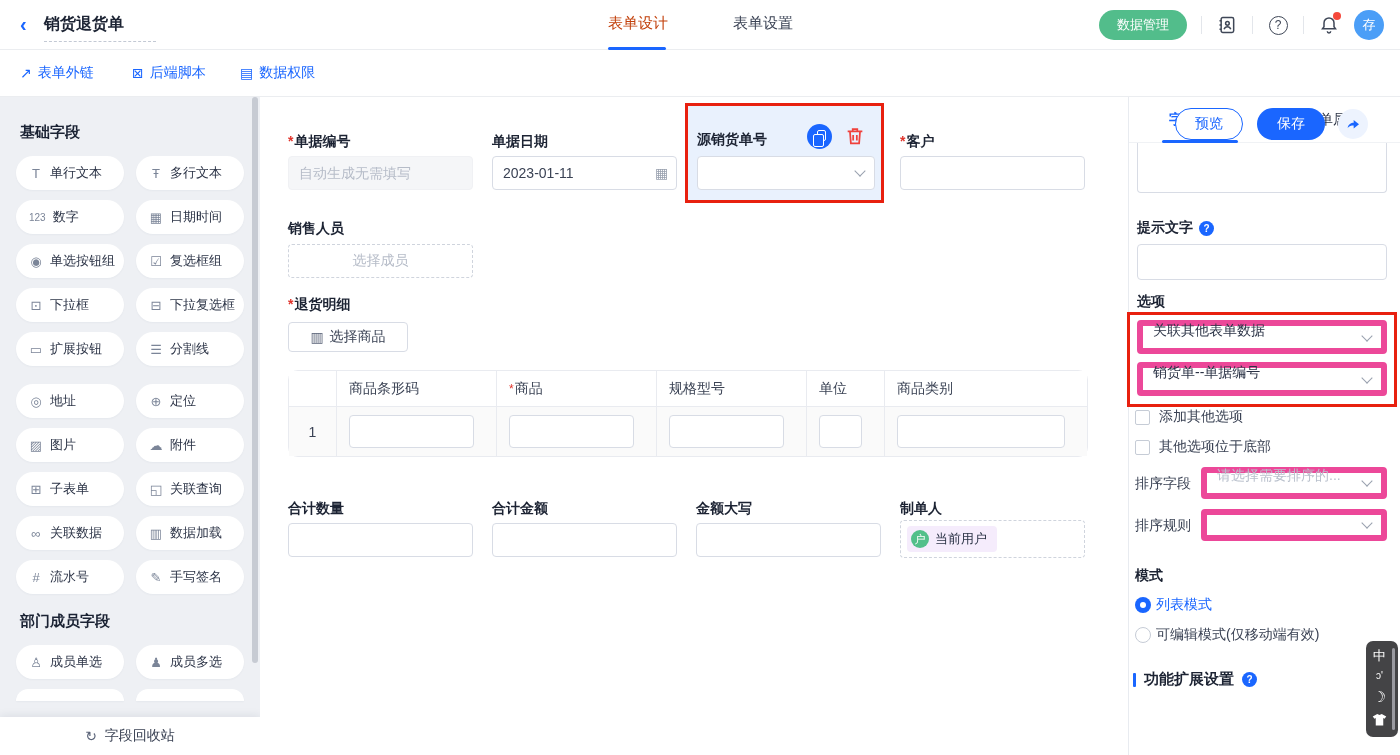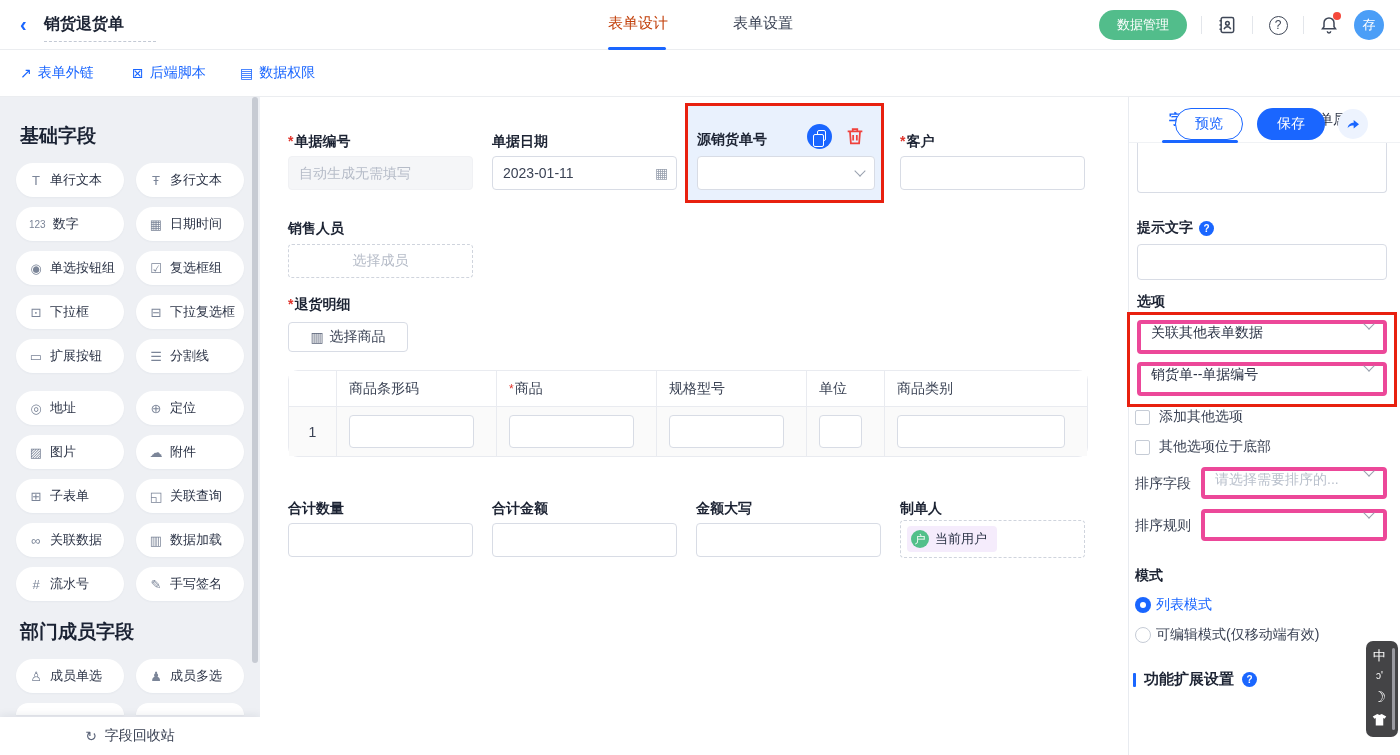--- a/index.html
+++ b/index.html
@@ -26,21 +26,21 @@
   .toolbar{position:absolute;left:0;top:50px;width:1400px;height:47px;background:#fff;border-bottom:1px solid #ebedf0;z-index:29}
   .tb-link{position:absolute;top:14px;color:#1a66ff;font-size:14px;display:flex;align-items:center;gap:6px;cursor:pointer}
   .tb-link .g{font-size:14px}
   .btn-outline{position:absolute;top:58px;width:68px;height:32px;border:1px solid #1a66ff;color:#1a66ff;border-radius:16px;background:#fff;font-size:14px;display:flex;align-items:center;justify-content:center;cursor:pointer}
   .btn-solid{position:absolute;top:58px;width:68px;height:32px;background:#1a66ff;color:#fff;border-radius:16px;font-size:14px;display:flex;align-items:center;justify-content:center;cursor:pointer}
   .btn-share{position:absolute;top:59px;width:30px;height:30px;border-radius:50%;background:#edf3fe;display:flex;align-items:center;justify-content:center;cursor:pointer}
 
   
   .sidebar{position:absolute;left:0;top:97px;width:260px;height:658px;background:#eef0f4;overflow:hidden}
   .sb-inner{padding:16px 16px 0 16px}
-  .sb-title{font-size:19px;font-weight:bold;color:#1a2233;margin:10px 0 14px 4px}
+  .sb-title{font-size:15px;font-weight:bold;color:#1a2233;margin:10px 0 14px 4px}
   .pill-grid{display:grid;grid-template-columns:1fr 1fr;gap:10px 12px;margin-bottom:18px}
   .pill{height:34px;background:#fff;border-radius:17px;display:flex;align-items:center;padding-left:13px;font-size:13px;color:#2b3346;cursor:grab;box-shadow:0 1px 2px rgba(30,40,70,.04)}
   .pill .g{color:#7b8598;font-size:13px;margin-right:7px;min-width:14px;text-align:center}
   .pill.partial{height:12px;border-radius:17px 17px 0 0}
   .sb-scroll{position:absolute;right:2px;top:0;width:6px;height:566px;background:#c7cbd3;border-radius:3px}
   .recycle-bar{position:absolute;left:0;bottom:0;width:260px;height:38px;background:#fff;box-shadow:0 -2px 8px rgba(30,40,70,.08);display:flex;align-items:center;justify-content:center;gap:8px;font-size:14px;color:#3a4254;cursor:pointer;z-index:5}
   .recycle-bar .g{color:#5a6378}
 
   
   .canvas{position:absolute;left:260px;top:97px;width:868px;height:658px;background:#fff}
@@ -79,21 +79,21 @@
   .p-tabs{position:absolute;left:0;top:0;width:272px;height:46px;display:flex;border-bottom:1px solid #f0f2f5}
   .p-tab{flex:1;display:flex;align-items:center;justify-content:center;font-size:14px;cursor:pointer}
   .p-tab.active{color:#1a66ff;font-weight:bold}
   .p-tab.idle{color:#2b3346}
   .p-tab-underline{position:absolute;left:33px;top:43px;width:76px;height:3px;background:#1a66ff;border-radius:2px}
   .p-label{position:absolute;font-size:14px;color:#1c2333;font-weight:bold;display:flex;align-items:center;gap:6px}
   .p-label.normal{font-weight:normal;color:#3a4254}
   .q-circle{width:15px;height:15px;border-radius:50%;background:#1a66ff;color:#fff;font-size:10px;display:flex;align-items:center;justify-content:center;font-weight:bold}
   .p-input{position:absolute;left:8px;width:250px;height:36px;border:1px solid #d8dce5;border-radius:4px;background:#fff}
   .p-input.cut{border-top:none;border-radius:0 0 4px 4px}
-  .p-select{position:absolute;left:8px;width:250px;height:34px;border:4px solid #ec4899;border-radius:4px;background:#fff;display:flex;align-items:flex-start;justify-content:space-between;padding:0 10px;font-size:14px;color:#2b3346;cursor:pointer}
+  .p-select{position:absolute;left:8px;width:250px;height:34px;border:6px solid #ec4899;border-radius:4px;background:#fff;display:flex;align-items:flex-end;justify-content:space-between;padding:8px 10px;font-size:14px;color:#2b3346;cursor:pointer}
   .p-select .ph{color:#b9c0cc}
   .anno-box{position:absolute;border:3px solid #e8200f;pointer-events:none;z-index:20}
   .cbx-row{position:absolute;left:6px;display:flex;align-items:center;gap:9px;font-size:14px;color:#3a4254;cursor:pointer}
   .cbx{width:15px;height:15px;border:1px solid #c6ccd6;border-radius:2px;background:#fff}
   .radio-row{position:absolute;left:6px;display:flex;align-items:center;gap:5px;font-size:14px;cursor:pointer}
   .radio-on{width:16px;height:16px;border-radius:50%;background:#1a66ff;position:relative}
   .radio-on:after{content:"";position:absolute;left:5px;top:5px;width:6px;height:6px;border-radius:50%;background:#fff}
   .radio-off{width:16px;height:16px;border-radius:50%;border:1px solid #c6ccd6;background:#fff}
   .sec-head{position:absolute;left:4px;display:flex;align-items:center;gap:8px;font-size:15px;font-weight:bold;color:#1c2333}
   .sec-bar{width:3px;height:14px;background:#1a66ff;border-radius:1px}

